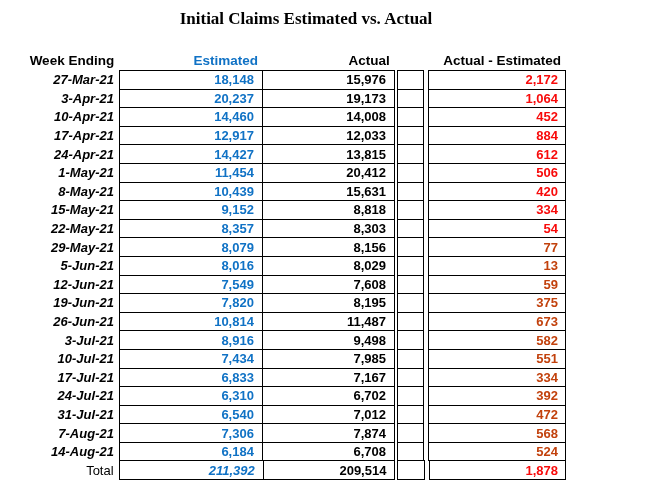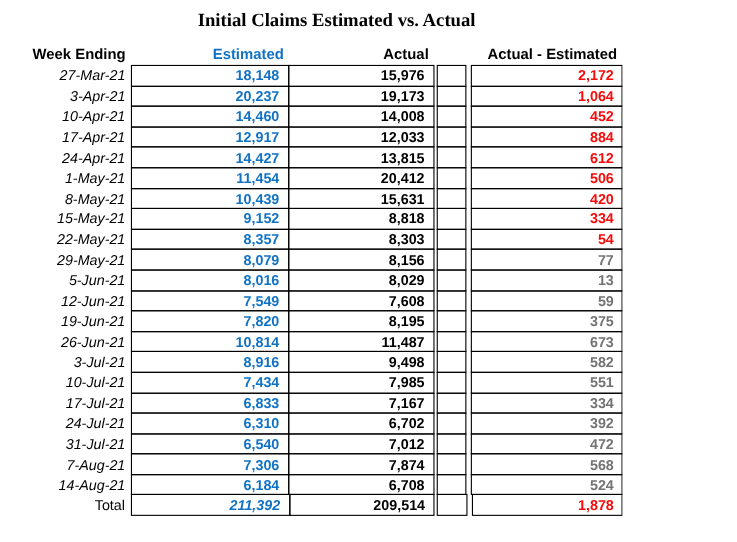--- a/index.html
+++ b/index.html
@@ -4,41 +4,41 @@
 <style>
   html,body { margin:0; padding:0; background:#fff; }
   .sheet {
     position:relative; width:566px; height:493px; background:#fff;
     font-family:"Liberation Sans", sans-serif; color:#000; overflow:hidden;
   }
   .title {
     padding-top:9px; width:612px; text-align:center;
     font-family:"Liberation Serif", serif; font-weight:bold; font-size:17px; line-height:20px;
   }
-  .table { margin-top:11px; }
+  .table { margin-top:22px; }
   .row { display:flex; height:19.6px; }
   .row.header { height:19px; }
   .row-d { margin-top:-1px; }
   #rows-container .row-d:first-child { margin-top:0; }
   .cell {
     box-sizing:border-box; display:flex; align-items:center; justify-content:flex-end;
     font-size:13px; white-space:nowrap; overflow:hidden;
   }
   .bordered { border:1px solid var(--border, #000); }
   .c-date { width:130px; padding-right:5px; }
   .c-est  { width:157px; padding-right:8px; }
   .c-act  { width:145px; margin-left:-1px; padding-right:8px; }
   .c-sp   { width:30px;  margin-left:2px; }
   .c-diff { width:150px; margin-left:4px; padding-right:7px; }
   .header .cell { font-weight:bold; font-size:13.5px; padding-right:5px; }
   .header .c-est { color:var(--blue, #1072C5); }
-  .date-val { font-style:italic; font-weight:normal; }
+  .date-val { font-style:italic; font-weight:bold; }
   .num { font-weight:bold; }
   .est-val { color:var(--blue, #1072C5); }
-  .diff-val { color:#737373; }
+  .diff-val { color:#c2410c; }
   .diff-val.neg { color:var(--red, #F80B0B); }
   .total-label { font-weight:normal; font-style:normal; }
   .total-est { font-style:italic;padding-left:17px; }
 </style>
 </head>
 <body>
 
 <div class="sheet">
   <div class="title">Initial Claims Estimated vs. Actual</div>
 

